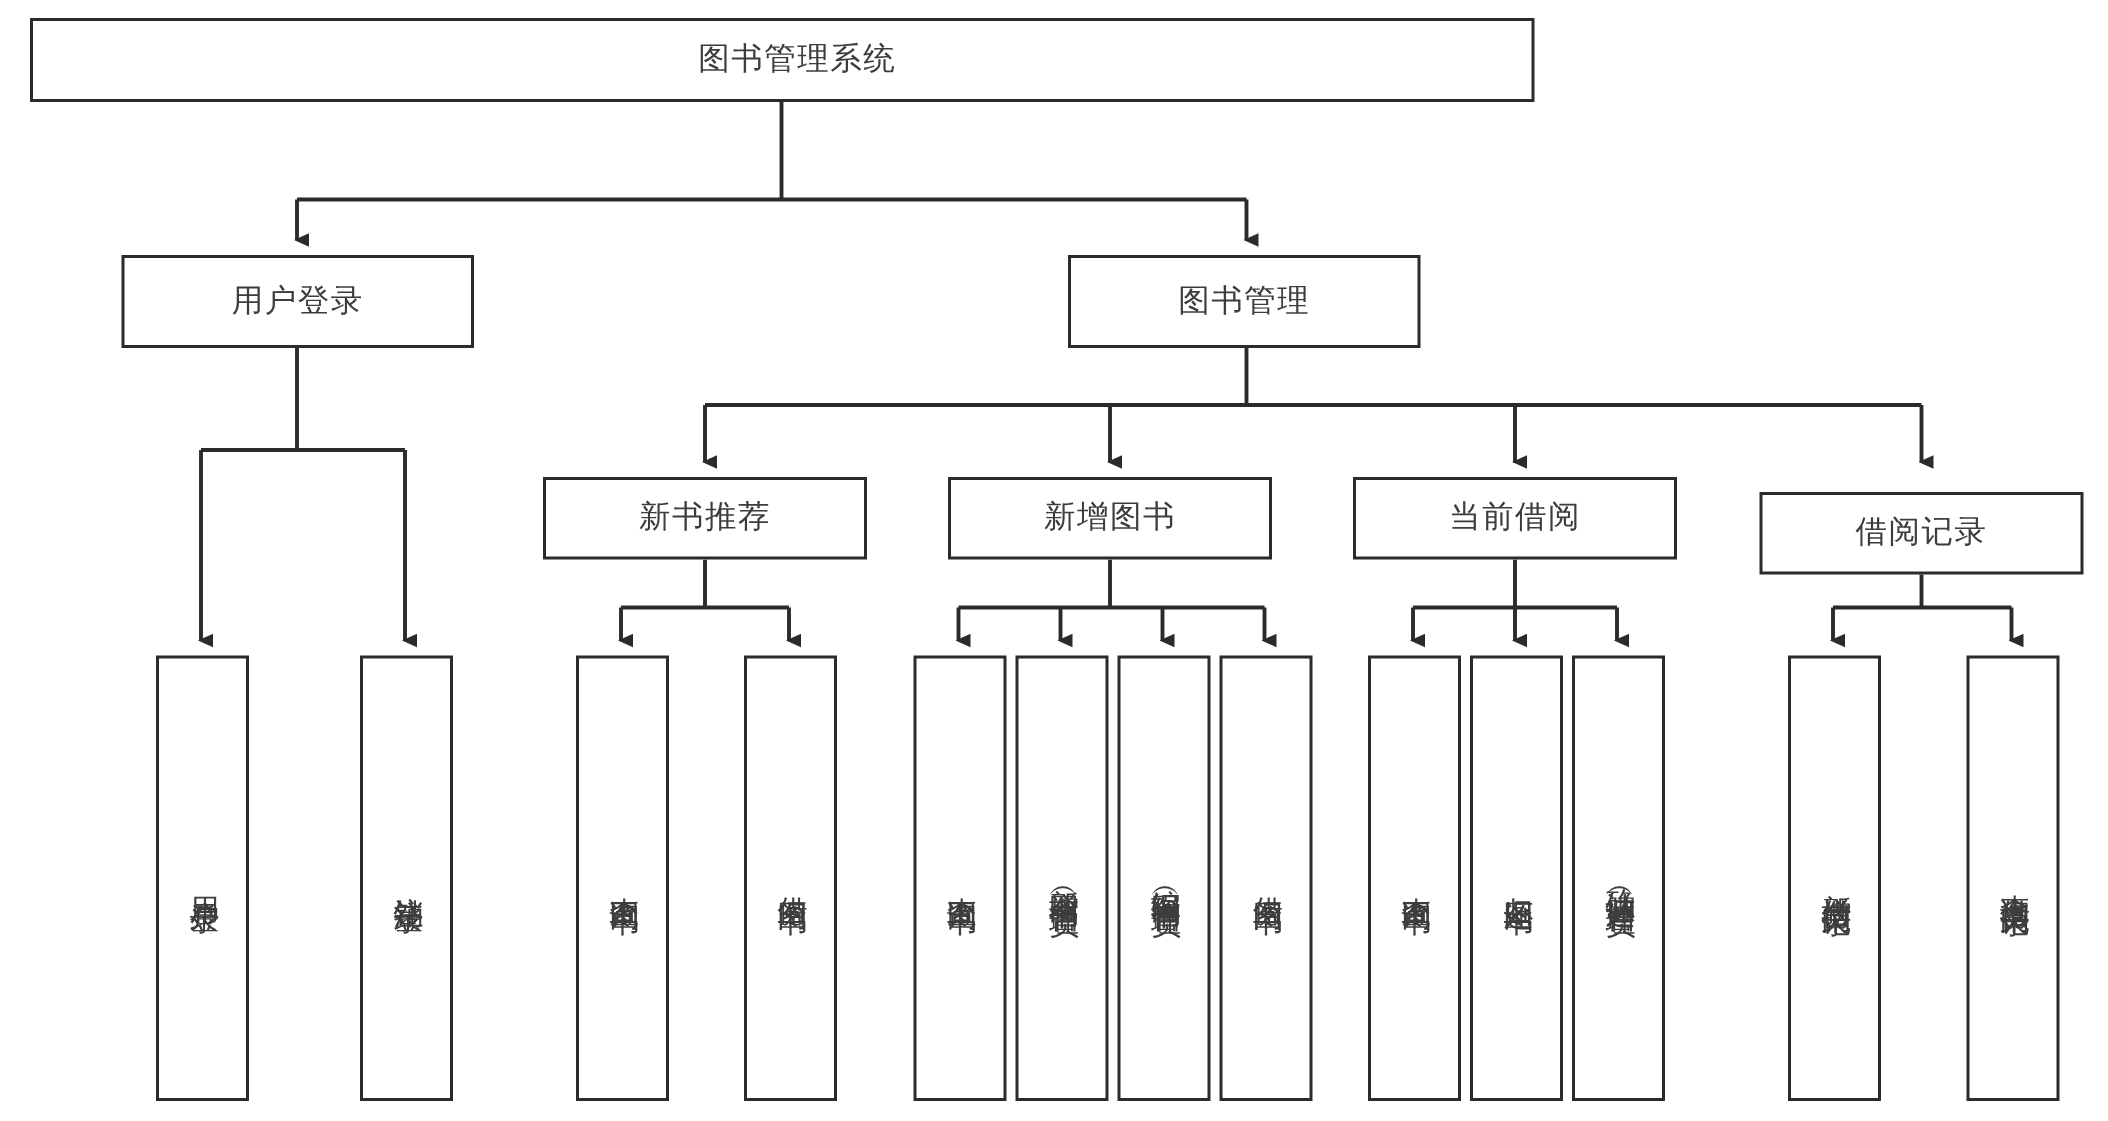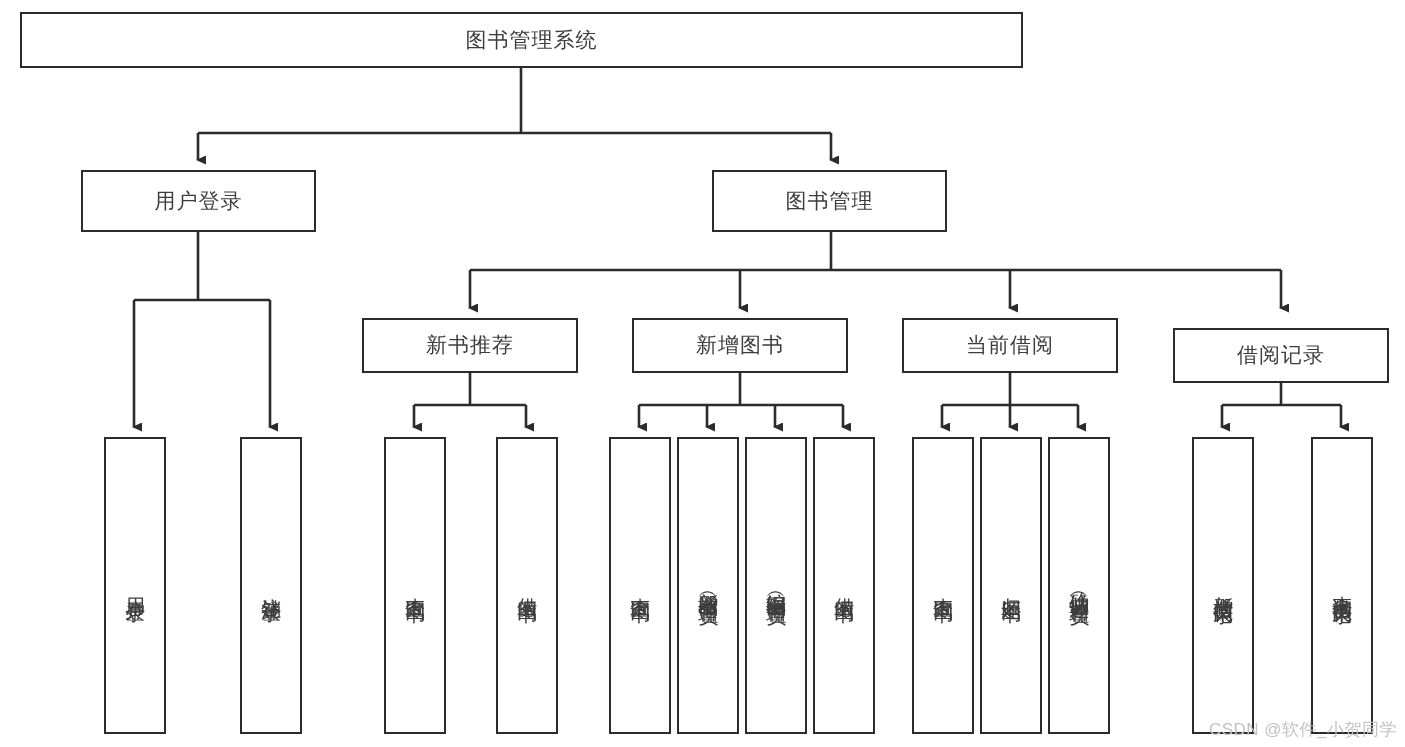--- a/index.html
+++ b/index.html
@@ -185,15 +185,14 @@
     <span class="label">确认归还（管理员）</span>
   </div>
 
   <div class="node vertical" style="left:1192px; top:437px; width:62px; height:297px;">
     <span class="label">新增借阅记录</span>
   </div>
   <div class="node vertical" style="left:1311px; top:437px; width:62px; height:297px;">
     <span class="label">查询借阅记录</span>
   </div>
 
-  <div id="watermark">CSDN @软件_小贺同学</div>
 
 </div>
 
 </body></html>

